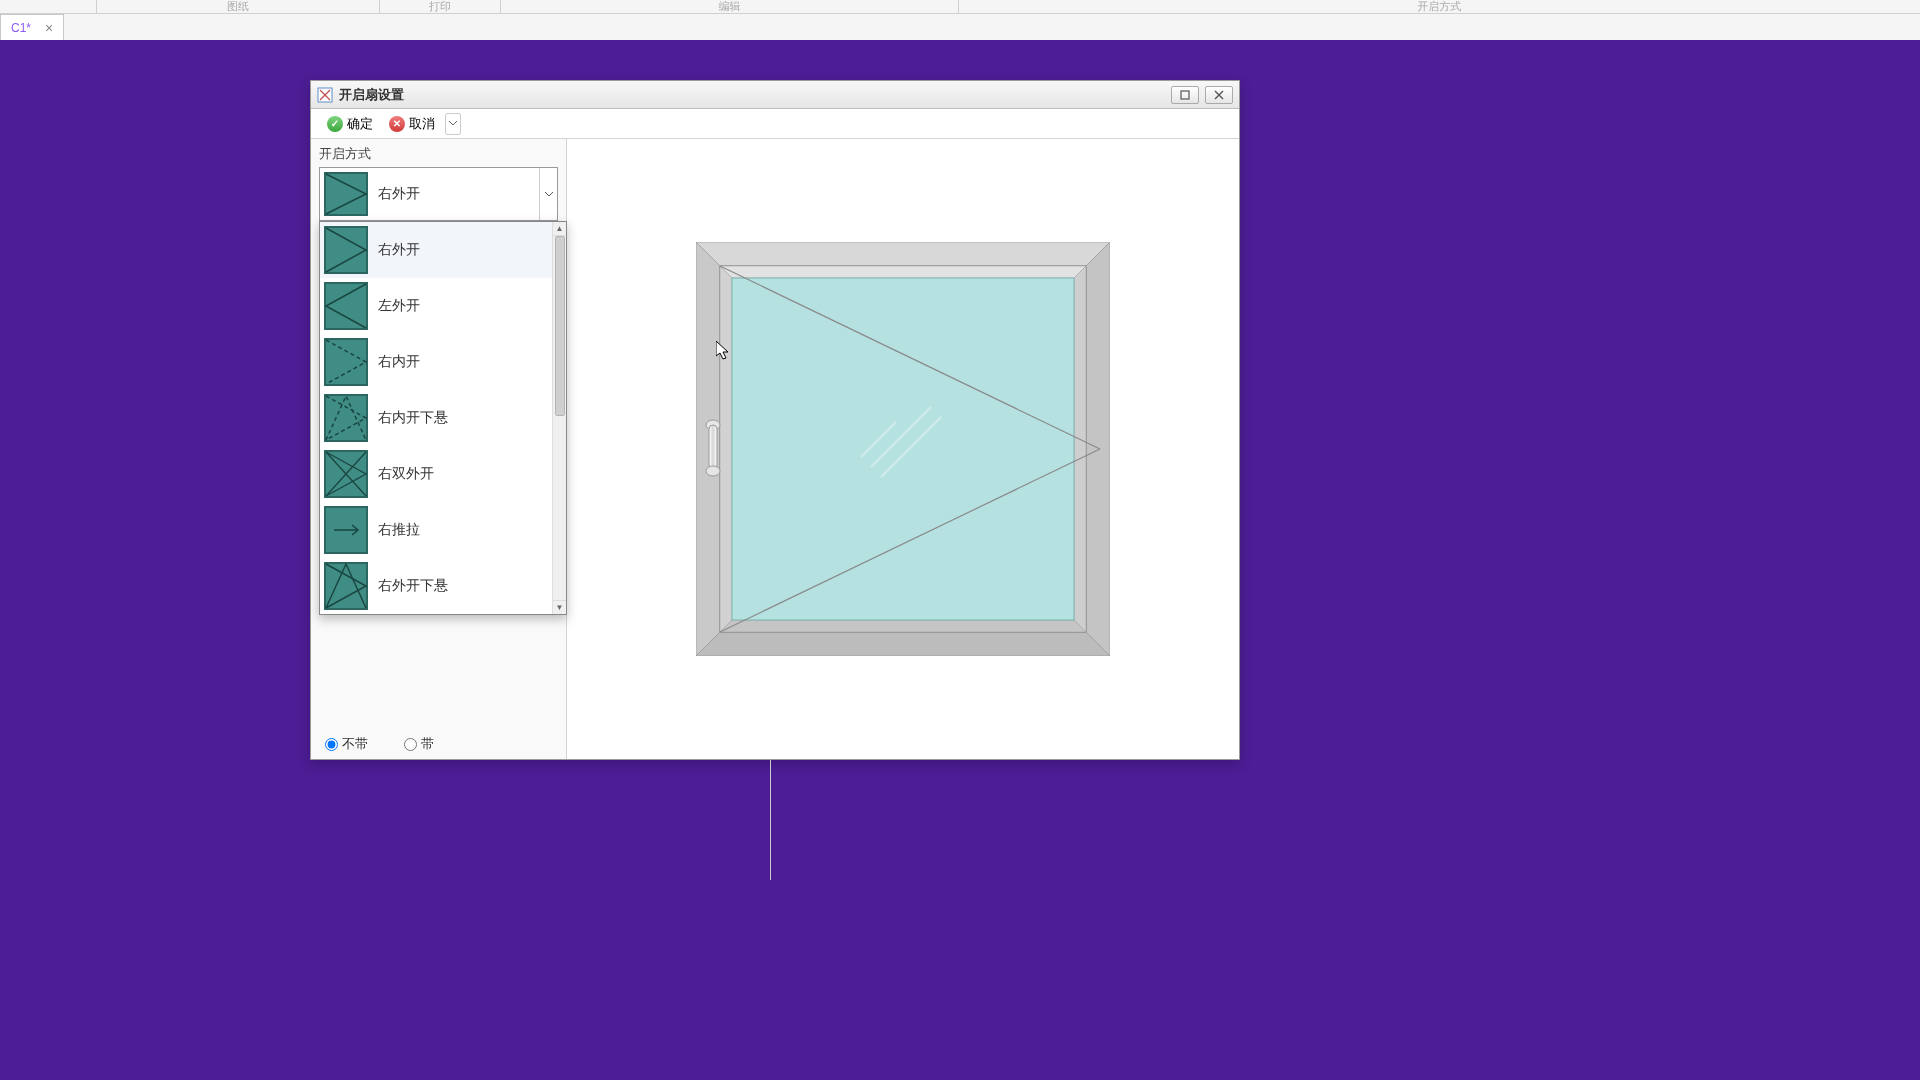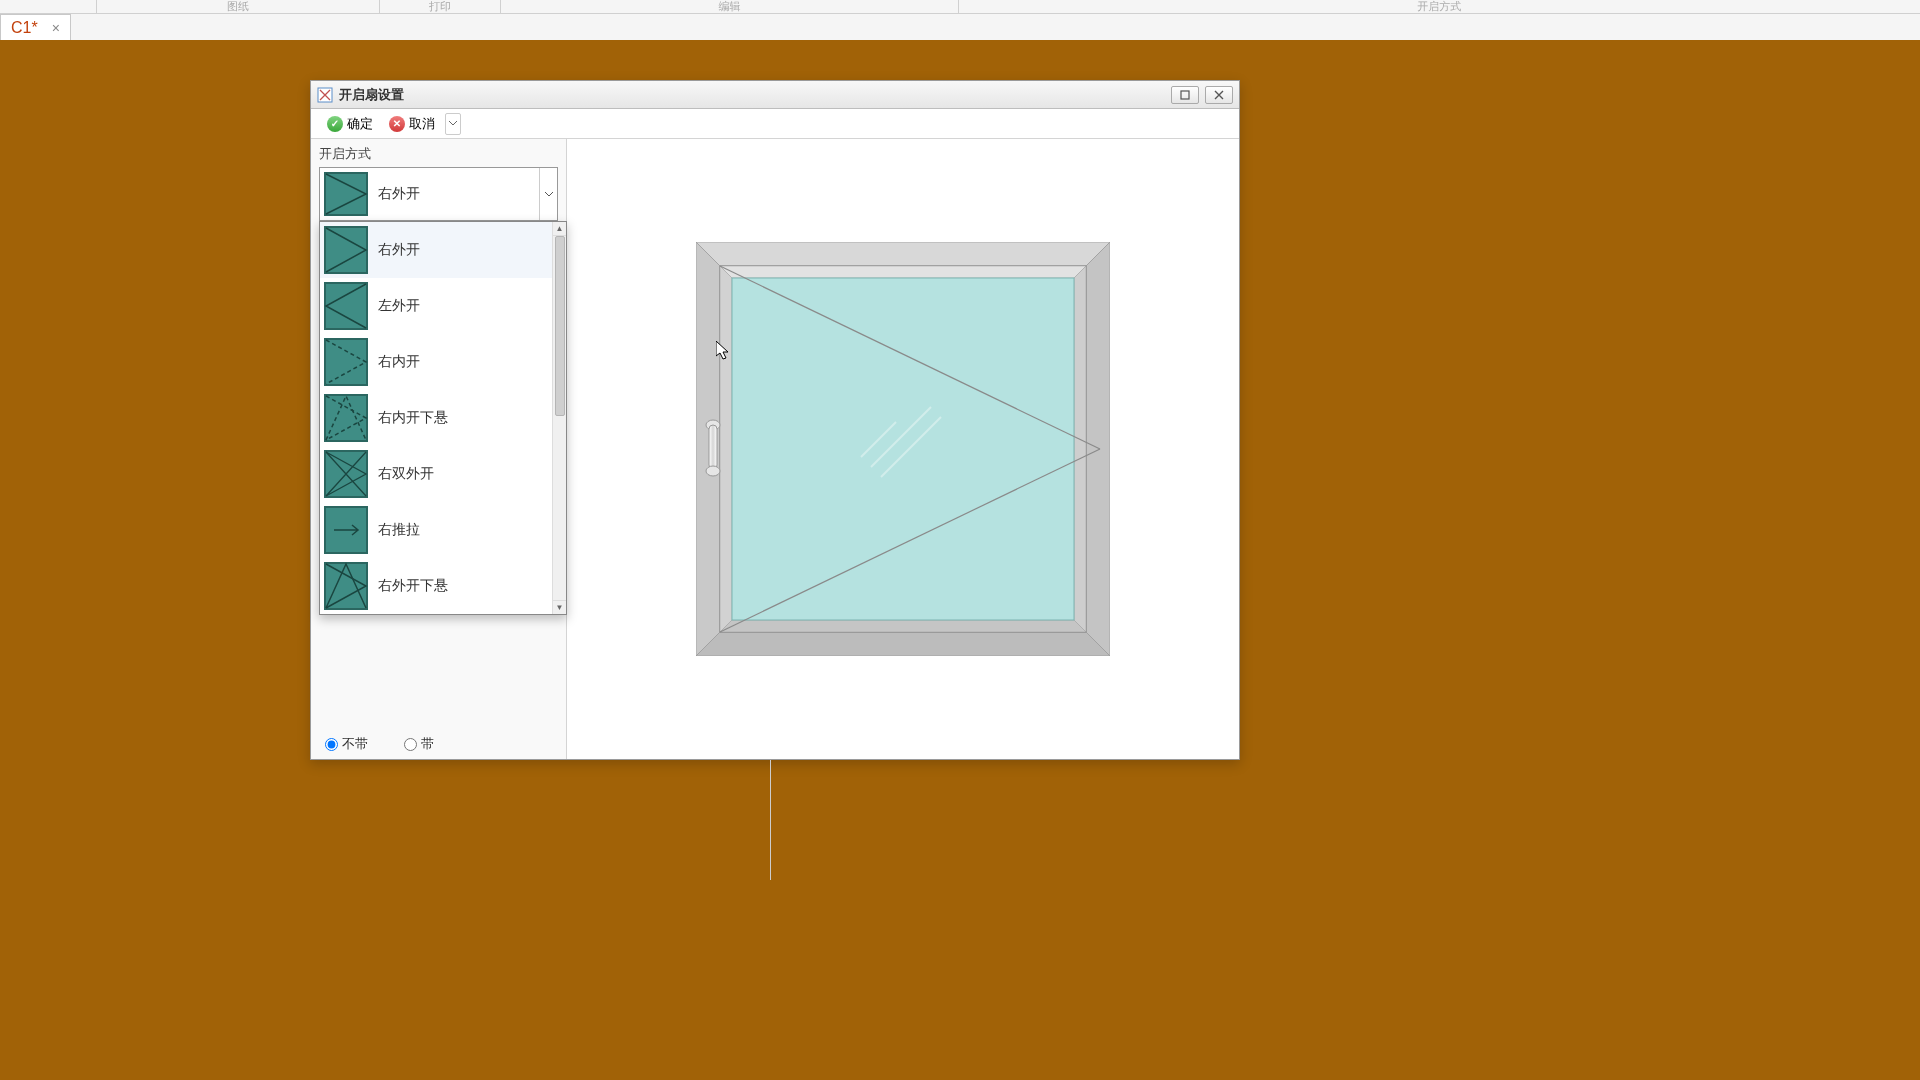--- a/index.html
+++ b/index.html
@@ -8,24 +8,24 @@
     .app-toolbar { height: 14px; background: #f5f5f5; border-bottom: 1px solid #d0d0d0; display: flex; }
     .toolbar-section { border-right: 1px solid #d0d0d0; display: flex; align-items: center; justify-content: center; color: #aaa; font-size: 11px; position: relative; }
     .ts1 { width: 100px; }
     .ts2 { width: 290px; }
     .ts3 { width: 125px; }
     .ts4 { width: 470px; }
     .ts5 { width: 988px; }
     
     .tab-bar { height: 26px; background: #f5f5f5; display: flex; align-items: stretch; }
     .doc-tab { display: flex; align-items: center; gap: 14px; padding: 0 10px; background: #fff; border: 1px solid #c8c8c8; border-bottom: none; }
-    .doc-tab-label { color: #c2410c; font-size: 16px; }
+    .doc-tab-label { color: #8b5cf6; font-size: 12px; }
     .tab-close { color: #888; font-size: 14px; cursor: pointer; }
     
-    .workspace { background: #a16207; height: calc(1080px - 40px); position: relative; }
+    .workspace { background: #4c1d95; height: calc(1080px - 40px); position: relative; }
     
     .dialog { position: absolute; left: 310px; top: 40px; width: 930px; height: 680px; background: #fff; border: 1px solid #9a9a9a; box-shadow: 0 4px 12px rgba(0,0,0,0.2); display: flex; flex-direction: column; }
     .title-bar { height: 28px; background: linear-gradient(#f8f8f8, #e6e6e6); border-bottom: 1px solid #bdbdbd; display: flex; align-items: center; padding: 0 6px; }
     .title-icon { width: 16px; height: 16px; margin-right: 6px; }
     .title-text { flex: 1; font-size: 13px; color: #333; font-weight: bold; }
     .title-buttons { display: flex; gap: 6px; }
     .title-btn { width: 28px; height: 18px; border: 1px solid #aaa; background: linear-gradient(#fff, #e6e6e6); border-radius: 2px; display: flex; align-items: center; justify-content: center; cursor: pointer; }
     .title-btn svg { width: 10px; height: 10px; }
     
     .button-row { height: 30px; border-bottom: 1px solid #d4d4d4; display: flex; align-items: center; padding-left: 10px; gap: 4px; }

